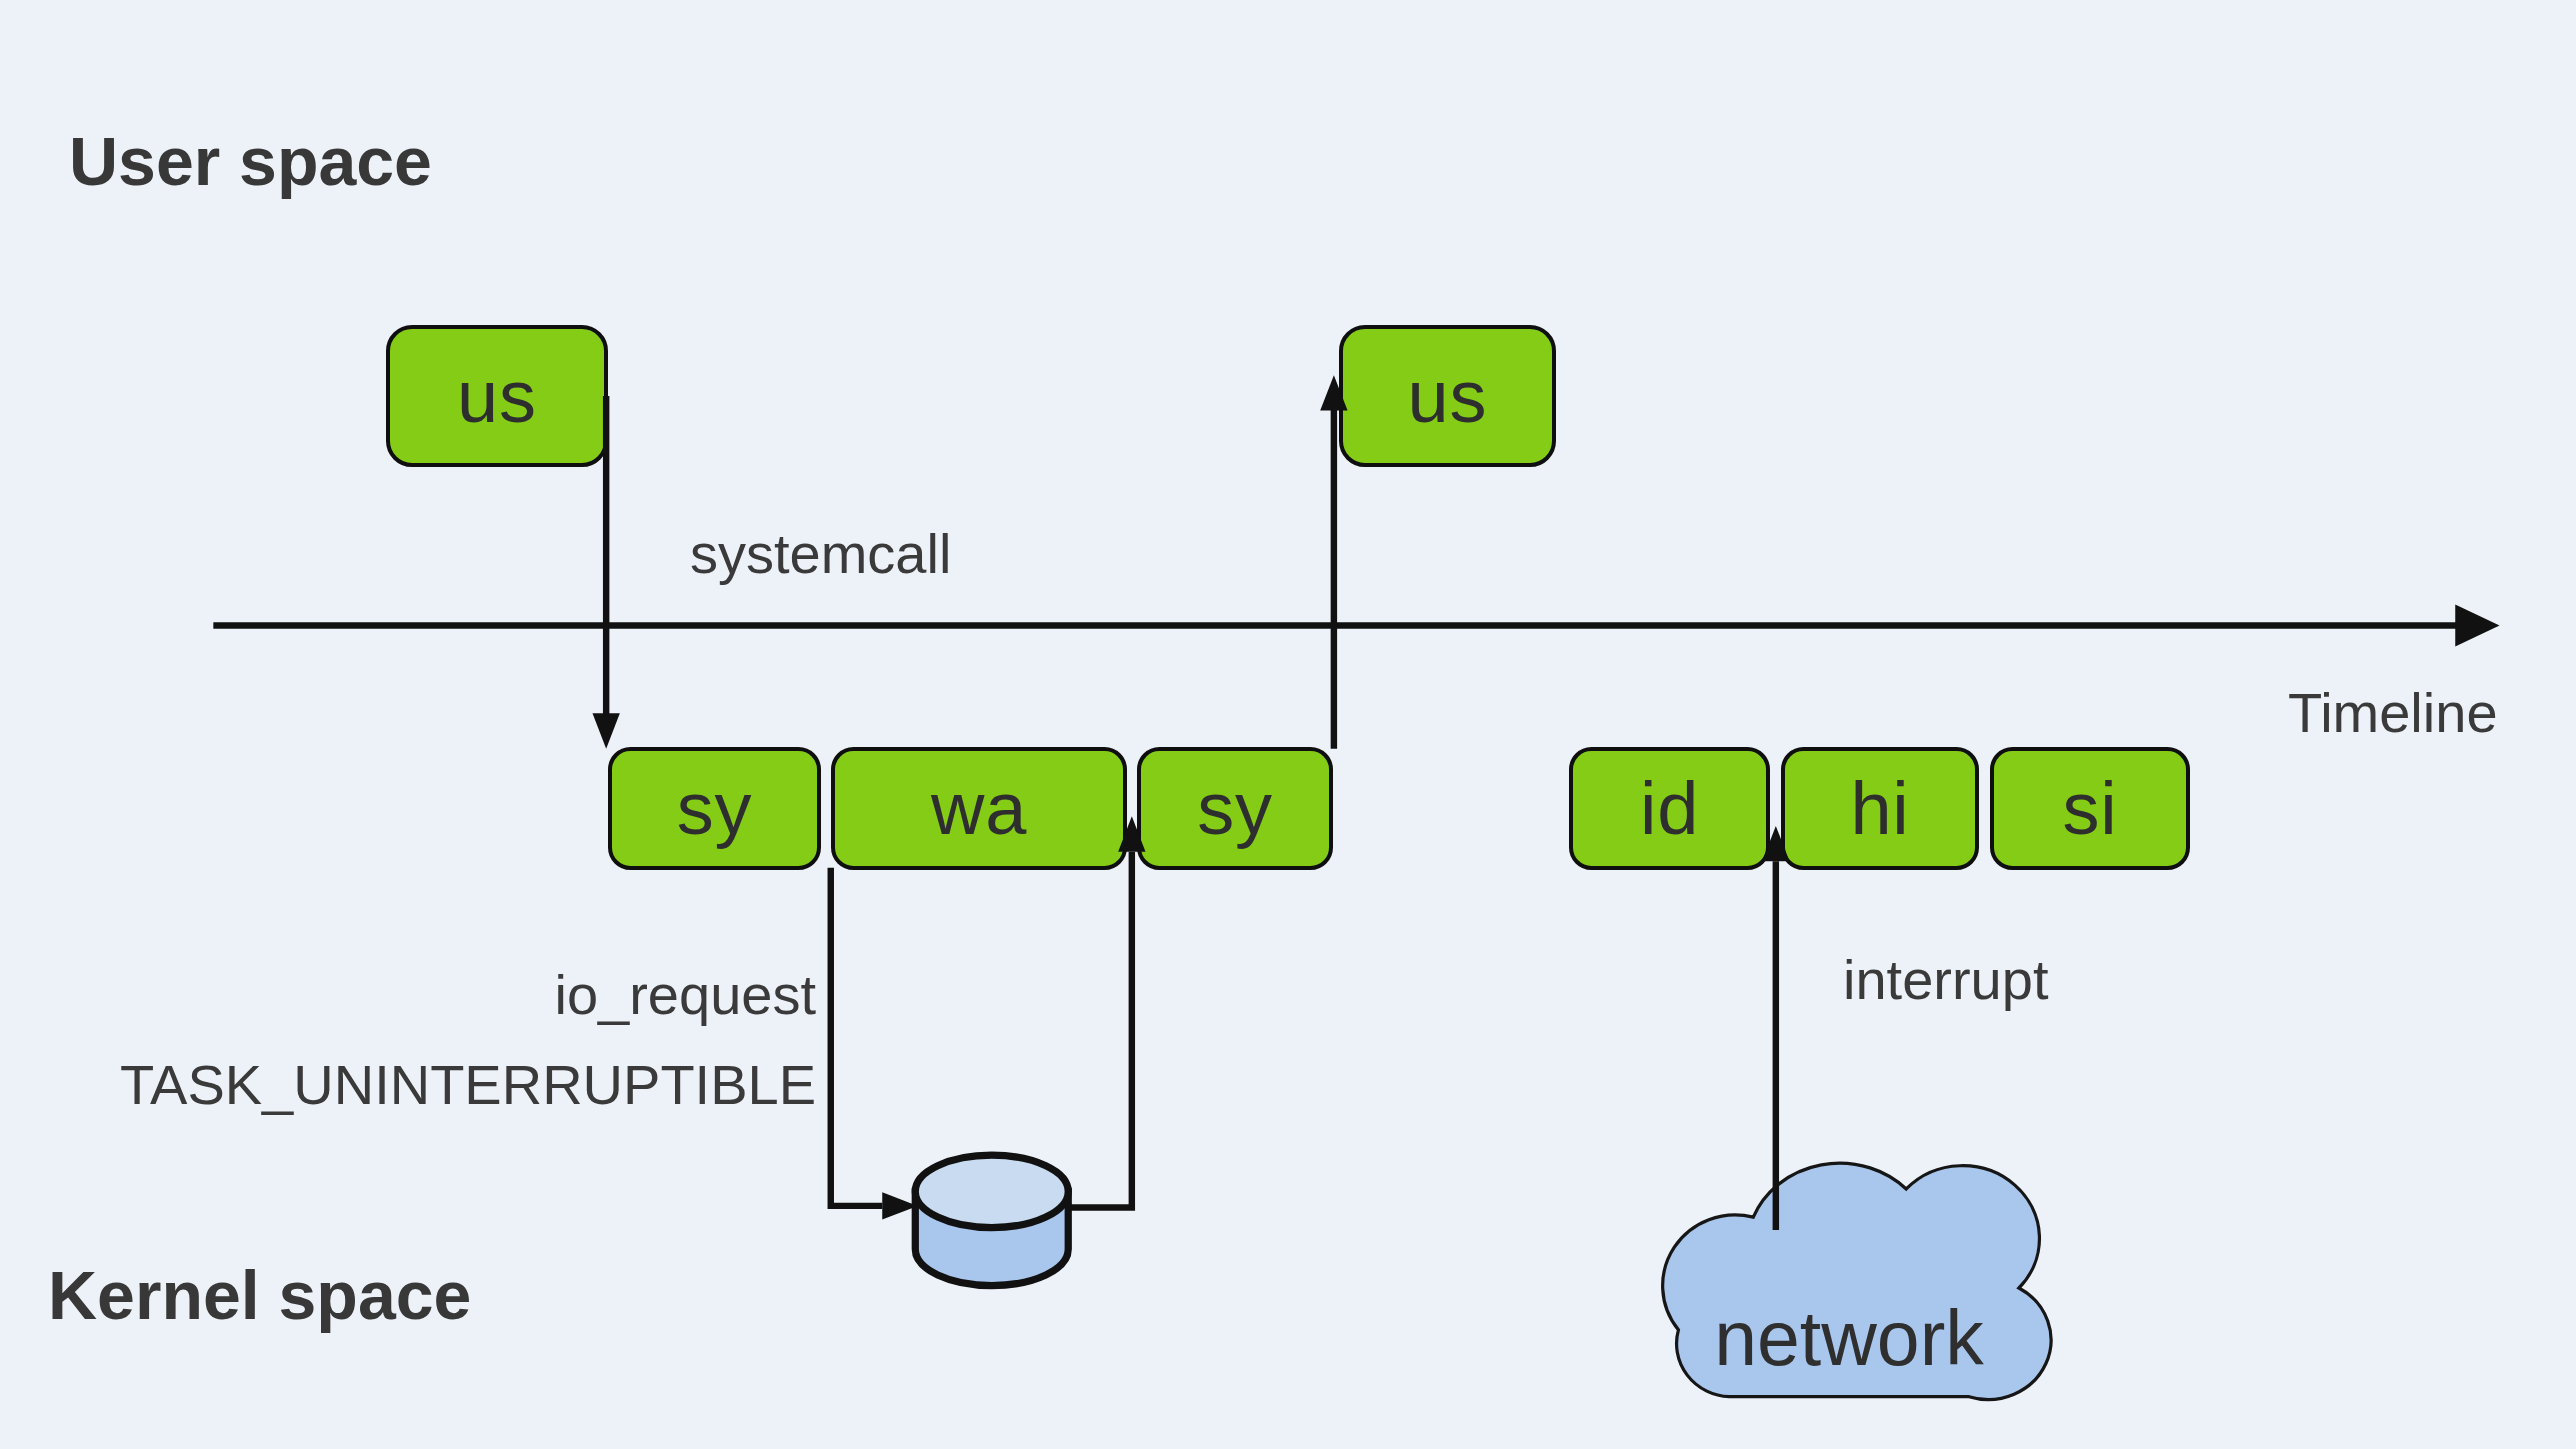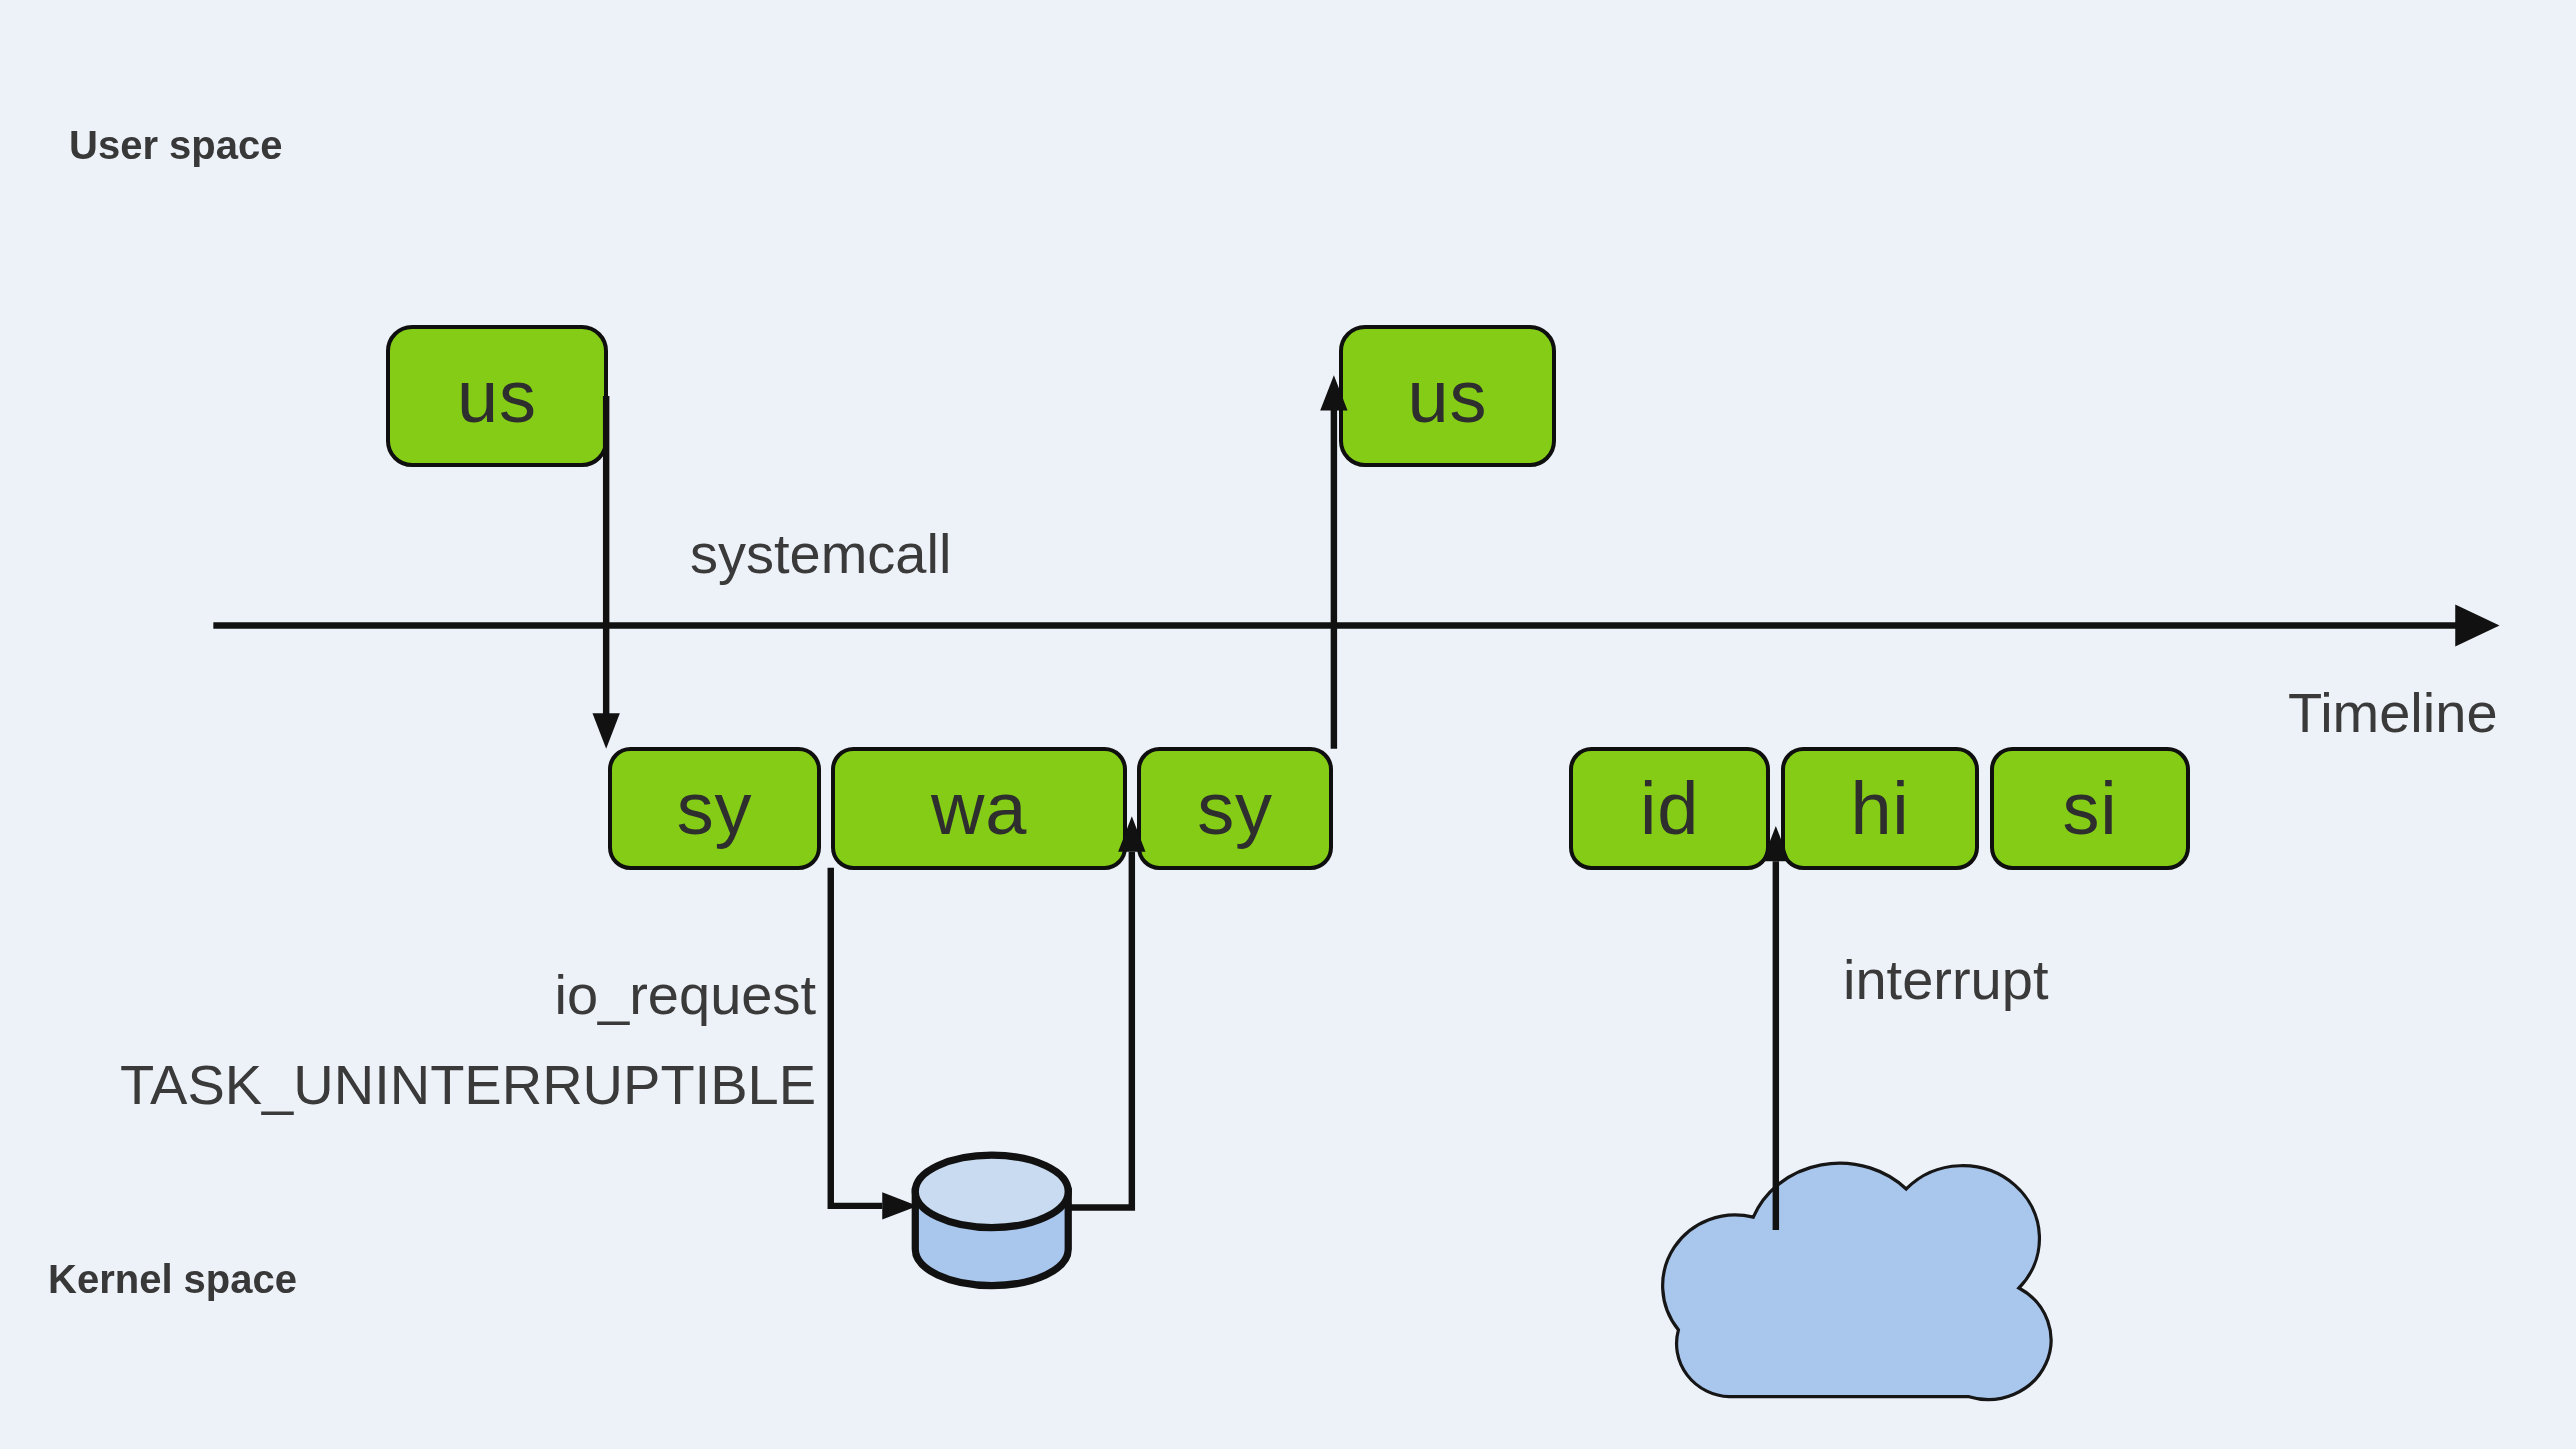--- a/index.html
+++ b/index.html
@@ -48,21 +48,21 @@
   #box-si  { left: 1990px; top: 747px; width: 200px; height: 123px; }
 
   
   .lbl {
     position: absolute;
     font-size: 56px;
     color: #3a3a3a;
     white-space: nowrap;
     line-height: 1.15;
   }
-  .lbl.bold { font-weight: bold; color: #383838; font-size: 40px; }
+  .lbl.bold { font-weight: bold; color: #383838; font-size: 68px; }
 
   #lbl-user-space   { left: 69px;   top: 122px; }
   #lbl-kernel-space { left: 48px;   top: 1256px; }
   #lbl-systemcall   { left: 690px;  top: 522px; }
   #lbl-io-request   { right: 1760px; top: 963px; text-align: right; }
   #lbl-task-unint   { right: 1760px; top: 1053px; text-align: right; }
   #lbl-interrupt    { left: 1843px; top: 948px; }
   #lbl-timeline     { left: 2288px; top: 681px; }
   #lbl-network      { left: 1704px; top: 1294px; width: 290px; text-align: center;
                       font-size: 77px; color: #2f2f2f; }
@@ -148,16 +148,17 @@
   </svg>
 
   <div class="layer">
     <div class="lbl bold" id="lbl-user-space">User space</div>
     <div class="lbl bold" id="lbl-kernel-space">Kernel space</div>
     <div class="lbl" id="lbl-io-request">io_request</div>
     <div class="lbl" id="lbl-systemcall">systemcall</div>
     <div class="lbl" id="lbl-task-unint">TASK_UNINTERRUPTIBLE</div>
     <div class="lbl" id="lbl-interrupt">interrupt</div>
     <div class="lbl" id="lbl-timeline">Timeline</div>
+    <div class="lbl" id="lbl-network">network</div>
   </div>
 
 </div>
 
 
 </body></html>

